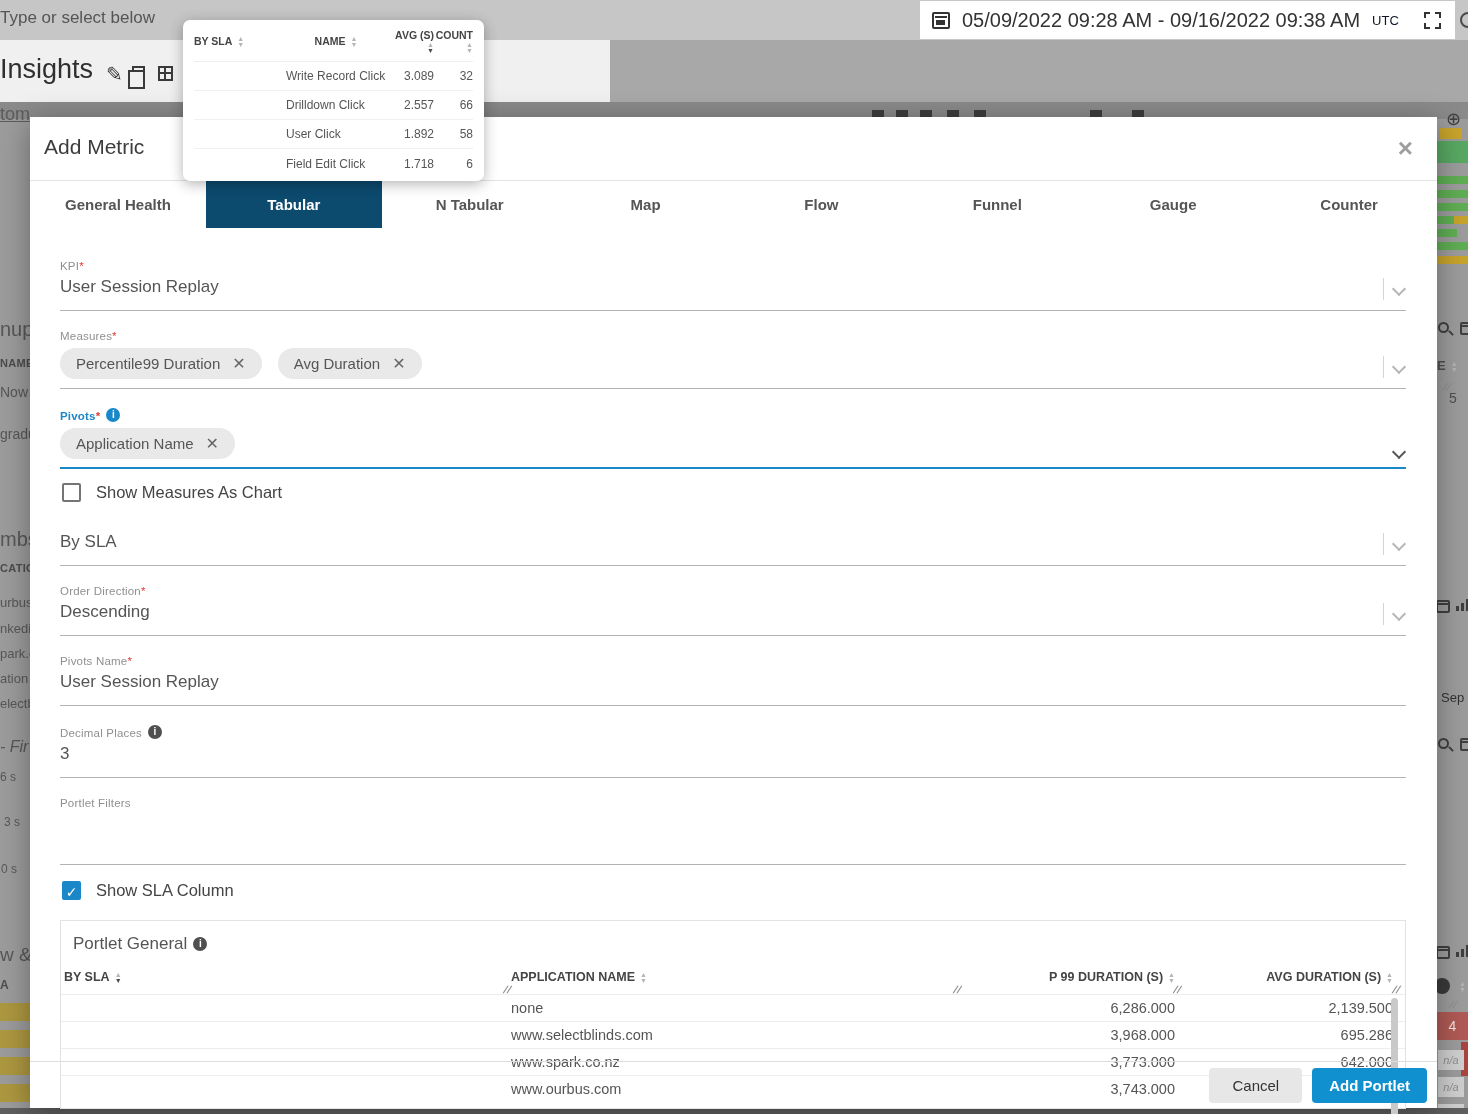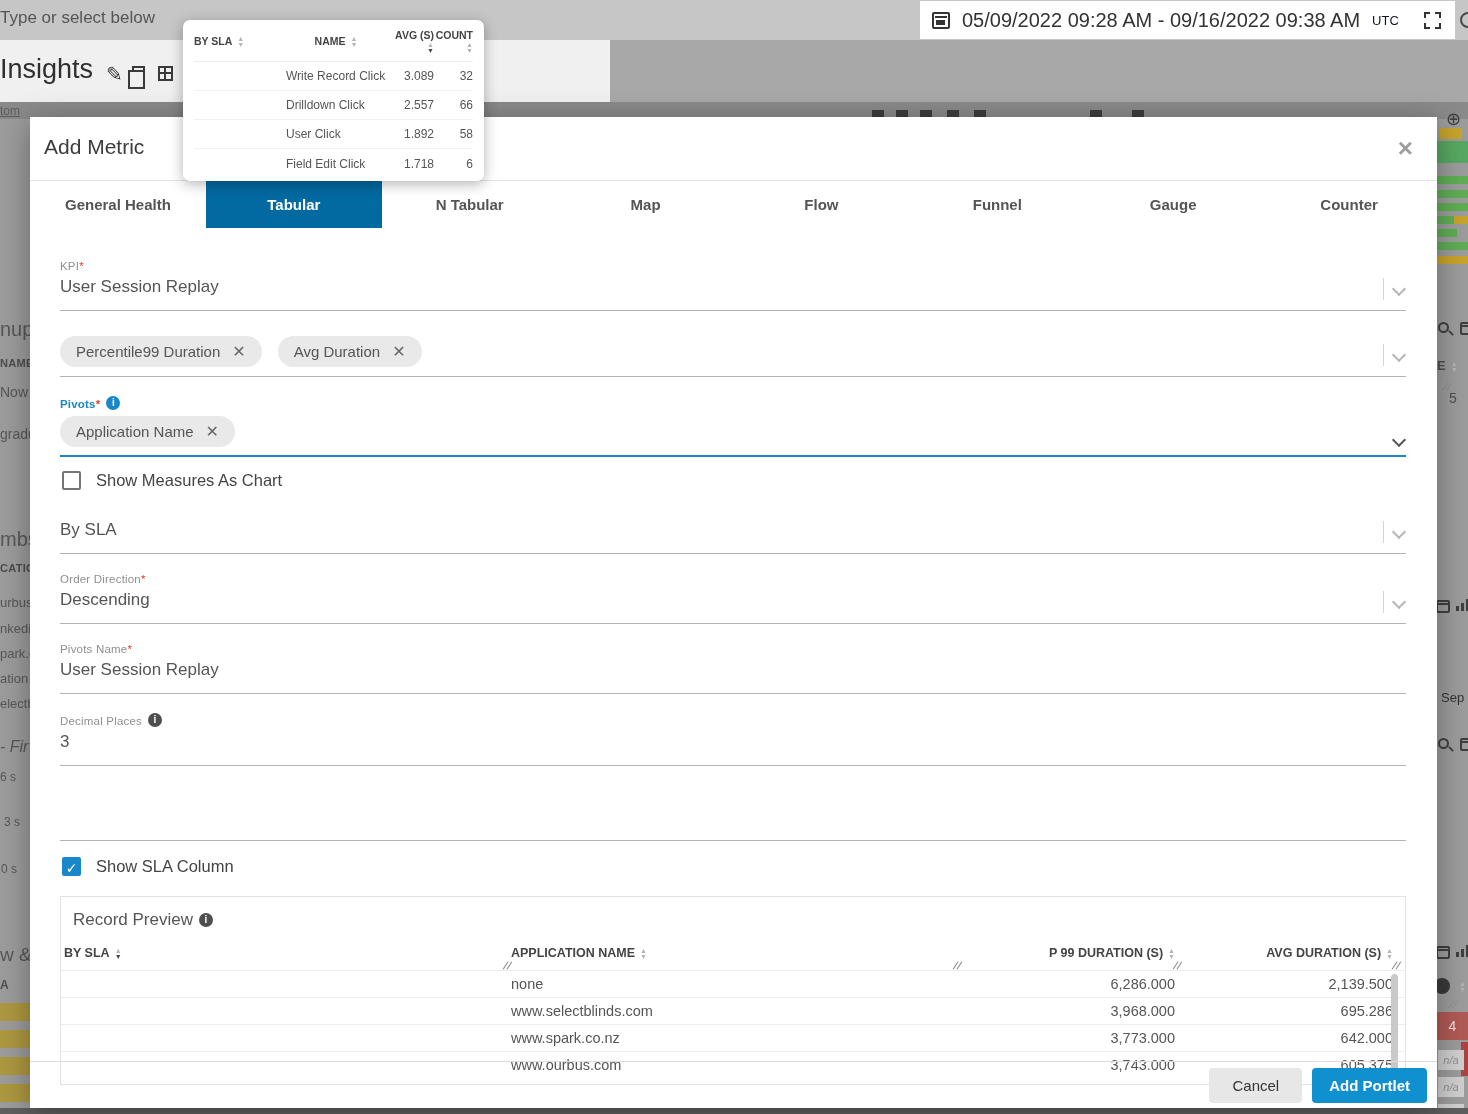--- a/index.html
+++ b/index.html
@@ -30,21 +30,21 @@
   #insights-row .title { position:absolute; left:0; top:14px; font-size:27px; color:#2f2f2f; }
   .pencil-ic { position:absolute; left:106px; top:22px; font-size:20px; color:#3a3a3a; transform:rotate(0deg); }
   .copy-ic { position:absolute; left:132px; top:26px; width:13px; height:15px; border:2px solid #3a3a3a; background:#f0f0f0; }
   .copy-ic::before { content:""; position:absolute; left:-6px; top:2px; width:13px; height:15px; border:2px solid #3a3a3a; background:#f0f0f0; }
   .grid-ic { position:absolute; left:158px; top:26px; width:15px; height:15px; border:2px solid #3a3a3a; }
   .grid-ic::before { content:""; position:absolute; left:4px; top:-1px; width:2px; height:13px; background:#3a3a3a; }
   .grid-ic::after { content:""; position:absolute; left:-1px; top:4px; width:13px; height:2px; background:#3a3a3a; }
   #bg-strip2 { position:absolute; left:610px; top:40px; width:858px; height:62px; background:#a8a8a8; }
   #bg-strip3 { position:absolute; left:0; top:102px; width:1468px; height:17px; background:#8a8a8a; }
   #bg-strip3 .sliver { position:absolute; top:8px; width:12px; height:8px; background:#3d3d3d; }
-  #partial-tom { position:absolute; left:0; top:104px; font-size:12px; color:#5d5d5d;text-decoration:underline; }
+  #partial-tom { position:absolute; left:0; top:104px; font-size:18px; color:#5d5d5d;text-decoration:underline; }
 
   .lfrag { position:absolute; left:0; color:#575757; white-space:nowrap; }
   .lfrag.hdr { font-weight:bold; color:#4c4c4c; letter-spacing:.3px; }
   #left-bars { position:absolute; left:0; top:1003px; width:33px; }
   #left-bars .ybar { height:18px; background:#ad9840; margin-bottom:9px; }
 
   .rfrag { position:absolute; color:#4f4f4f; white-space:nowrap; }
   .minibar { position:absolute; height:8px; }
   .mag-ic { position:absolute; width:11px; height:11px; border:2px solid #3f3f3f; border-radius:50%; }
   .mag-ic::after { content:""; position:absolute; left:8px; top:8px; width:6px; height:2px; background:#3f3f3f; transform:rotate(45deg); }
@@ -84,21 +84,21 @@
 
   
   #modal { position:absolute; left:30px; top:117px; width:1407px; height:991px; background:#fff;
     box-shadow:0 6px 28px rgba(0,0,0,.35); z-index:20; }
   #modal-header { height:63px; position:relative; }
   #modal-title { position:absolute; left:14px; top:18px; font-size:21px; color:#3c3c3c; }
   #modal-close { position:absolute; right:24px; top:16px; font-size:26px; font-weight:bold; color:#9e9e9e; cursor:pointer; }
   #tabs { display:flex; height:48px; border-top:1px solid #e3e3e3; }
   .tab { flex:1; display:flex; align-items:center; justify-content:center; font-size:15px; font-weight:bold;
     color:#555; cursor:pointer; }
-  .tab.active { background:#0369a1; color:#fff; }
+  .tab.active { background:#0c4a6e; color:#fff; }
 
   #form { padding:27px 31px 0 30px; position:relative; }
   .field { position:relative; border-bottom:1px solid #b3b3b3; padding:5px 0 9px; margin-bottom:14px; }
   .field .lab { font-size:11.5px; color:#8f8f8f; letter-spacing:.2px; }
   .field .lab.blue { color:#1a87c9; font-weight:bold; }
   .req { color:#e53935; }
   .field .val { font-size:17px; color:#555; margin-top:5px; min-height:24px; }
   .field.focus { border-bottom:2px solid #1a87c9; padding-bottom:8px; }
   .chev { position:absolute; right:2px; bottom:10px; color:#c2c2c2; font-size:13px; display:flex; align-items:center; gap:10px; }
   .chev .vline { width:1px; height:22px; background:#d5d5d5; }
@@ -263,20 +263,21 @@
     <div class="field">
       <div class="lab"><span>KPI</span><span class="req">*</span></div>
       <div class="val">User Session Replay</div>
       <span class="chev">
           <span class="vline"></span>
           <span class="ar"></span>
         </span>
     </div>
 
     <div class="field">
+      <div class="lab"><span>Measures</span><span class="req">*</span></div>
       <div class="chips">
         <span class="chip">
             <span>Percentile99 Duration</span>
             <span class="x">✕</span>
           </span>
         <span class="chip">
             <span>Avg Duration</span>
             <span class="x">✕</span>
           </span>
       </div>
@@ -325,30 +326,31 @@
       <div class="lab"><span>Pivots Name</span><span class="req">*</span></div>
       <div class="val">User Session Replay</div>
     </div>
 
     <div class="field">
       <div class="lab"><span>Decimal Places</span><span class="info-ic">i</span></div>
       <div class="val">3</div>
     </div>
 
     <div class="field" style="padding-bottom:26px;">
+      <div class="lab"><span>Portlet Filters</span></div>
       <div class="val"></div>
     </div>
 
     <div class="cbrow" style="margin-top:16px;">
       <span class="box checked">✓</span>
       <span class="cblab">Show SLA Column</span>
     </div>
 
     <div id="preview">
-      <div id="preview-title"><span>Record Preview</span><span class="info-ic">i</span></div>
+      <div id="preview-title"><span>Portlet General</span><span class="info-ic">i</span></div>
       <div id="pv-head">
         <span><span>BY SLA</span><span class="sort active">
               <i>▲</i>
               <i class="dn">▼</i>
             </span></span>
         <span><span>APPLICATION NAME</span><span class="sort">
               <i>▲</i>
               <i>▼</i>
             </span></span>
         <span class="right"><span>P 99 DURATION (S)</span><span class="sort">

